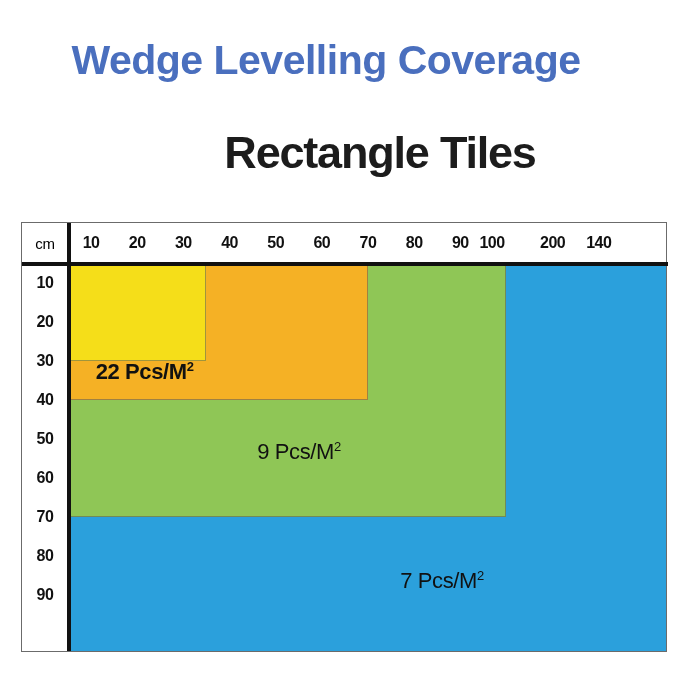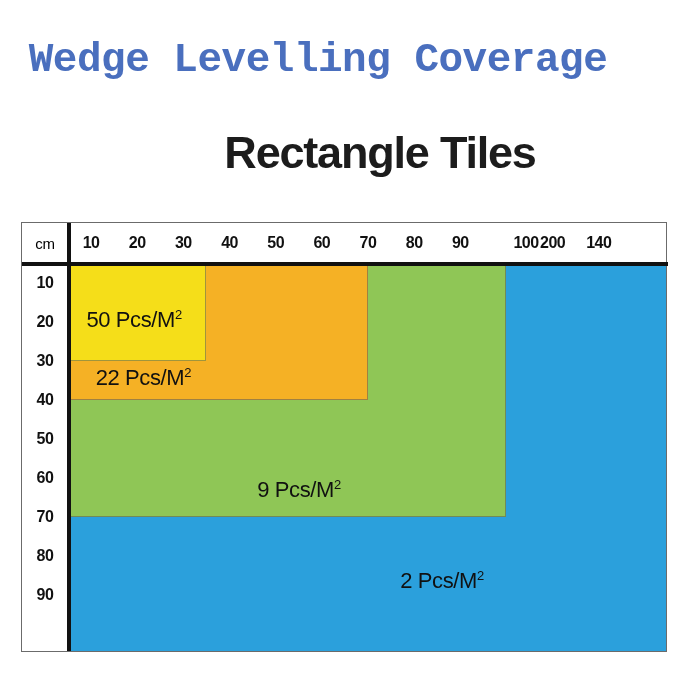--- a/index.html
+++ b/index.html
@@ -12,31 +12,30 @@
     height: 700px;
     position: relative;
     overflow: hidden;
     font-family: "Liberation Sans", sans-serif;
     -webkit-font-smoothing: antialiased;
   }
 
   
   .title {
     position: absolute;
-    left: 8px;
+    left: 16px;
     top: 40px;
     width: 620px;
     text-align: center;
     font-size: 41px;
     font-weight: bold;
     letter-spacing: -0.5px;
     color: #4a6fbe;
     white-space: nowrap;
     line-height: 1;
-    font-family: Liberation Mono, monospace;
   }
   .subtitle {
     position: absolute;
     left: 0;
     top: 130px;
     width: 688px;
     text-align: center;
     font-size: 45px;
     font-weight: bold;
     letter-spacing: -1.2px;
@@ -166,41 +165,40 @@
 
 <div>
 
   <div class="title">Wedge Levelling Coverage</div>
   <div class="subtitle">Rectangle Tiles</div>
 
   <div class="chart">
 
     <div class="plot">
         <div class="block" style="width: 600px; height: 390px; background: rgb(43, 160, 220); border-right: none; border-bottom: none;"></div>
-        <div class="block-label" style="left: 332.308px; top: 304.8px;"><span>2 Pcs/M</span><sup>2</sup></div>
+        <div class="block-label" style="left: 332.308px; top: 304.8px;"><span>7 Pcs/M</span><sup>2</sup></div>
         <div class="block" style="width: 438.462px; height: 253.5px; background: rgb(143, 198, 86);"></div>
-        <div class="block-label" style="left: 189.231px; top: 176.1px; margin-top: 38px;"><span>9 Pcs/M</span><sup>2</sup></div>
+        <div class="block-label" style="left: 189.231px; top: 176.1px;"><span>9 Pcs/M</span><sup>2</sup></div>
         <div class="block" style="width: 300px; height: 136.5px; background: rgb(245, 177, 37);"></div>
-        <div class="block-label" style="left: 27.6923px; top: 102px;"><span>22 Pcs/M</span><sup>2</sup></div>
+        <div class="block-label" style="left: 27.6923px; top: 96px; font-weight: bold;"><span>22 Pcs/M</span><sup>2</sup></div>
         <div class="block" style="width: 138.462px; height: 97.5px; background: rgb(245, 222, 25);"></div>
-        <div class="block-label" style="left: 18.4615px; top: 43.5px;"><span>50 Pcs/M</span><sup>2</sup></div>
       </div>
 
     <div class="col-head">
       <div class="corner-cell">cm</div>
     <div class="col-tick" style="left: 46px; width: 46.1538px;">10</div>
         <div class="col-tick" style="left: 92.1538px; width: 46.1538px;">20</div>
         <div class="col-tick" style="left: 138.308px; width: 46.1538px;">30</div>
         <div class="col-tick" style="left: 184.462px; width: 46.1538px;">40</div>
         <div class="col-tick" style="left: 230.615px; width: 46.1538px;">50</div>
         <div class="col-tick" style="left: 276.769px; width: 46.1538px;">60</div>
         <div class="col-tick" style="left: 322.923px; width: 46.1538px;">70</div>
         <div class="col-tick" style="left: 369.077px; width: 46.1538px;">80</div>
         <div class="col-tick" style="left: 415.231px; width: 46.1538px;">90</div>
-        <div class="col-tick" style="left: 481px; width: 46.1538px;">100</div>
+        <div class="col-tick" style="left: 447px; width: 46.1538px;">100</div>
         <div class="col-tick" style="left: 507.538px; width: 46.1538px;">200</div>
         <div class="col-tick" style="left: 553.692px; width: 46.1538px;">140</div>
       </div>
 
     <div class="row-head">
         <div class="row-tick" style="top: 0px; height: 39px;">10</div>
         <div class="row-tick" style="top: 39px; height: 39px;">20</div>
         <div class="row-tick" style="top: 78px; height: 39px;">30</div>
         <div class="row-tick" style="top: 117px; height: 39px;">40</div>
         <div class="row-tick" style="top: 156px; height: 39px;">50</div>

